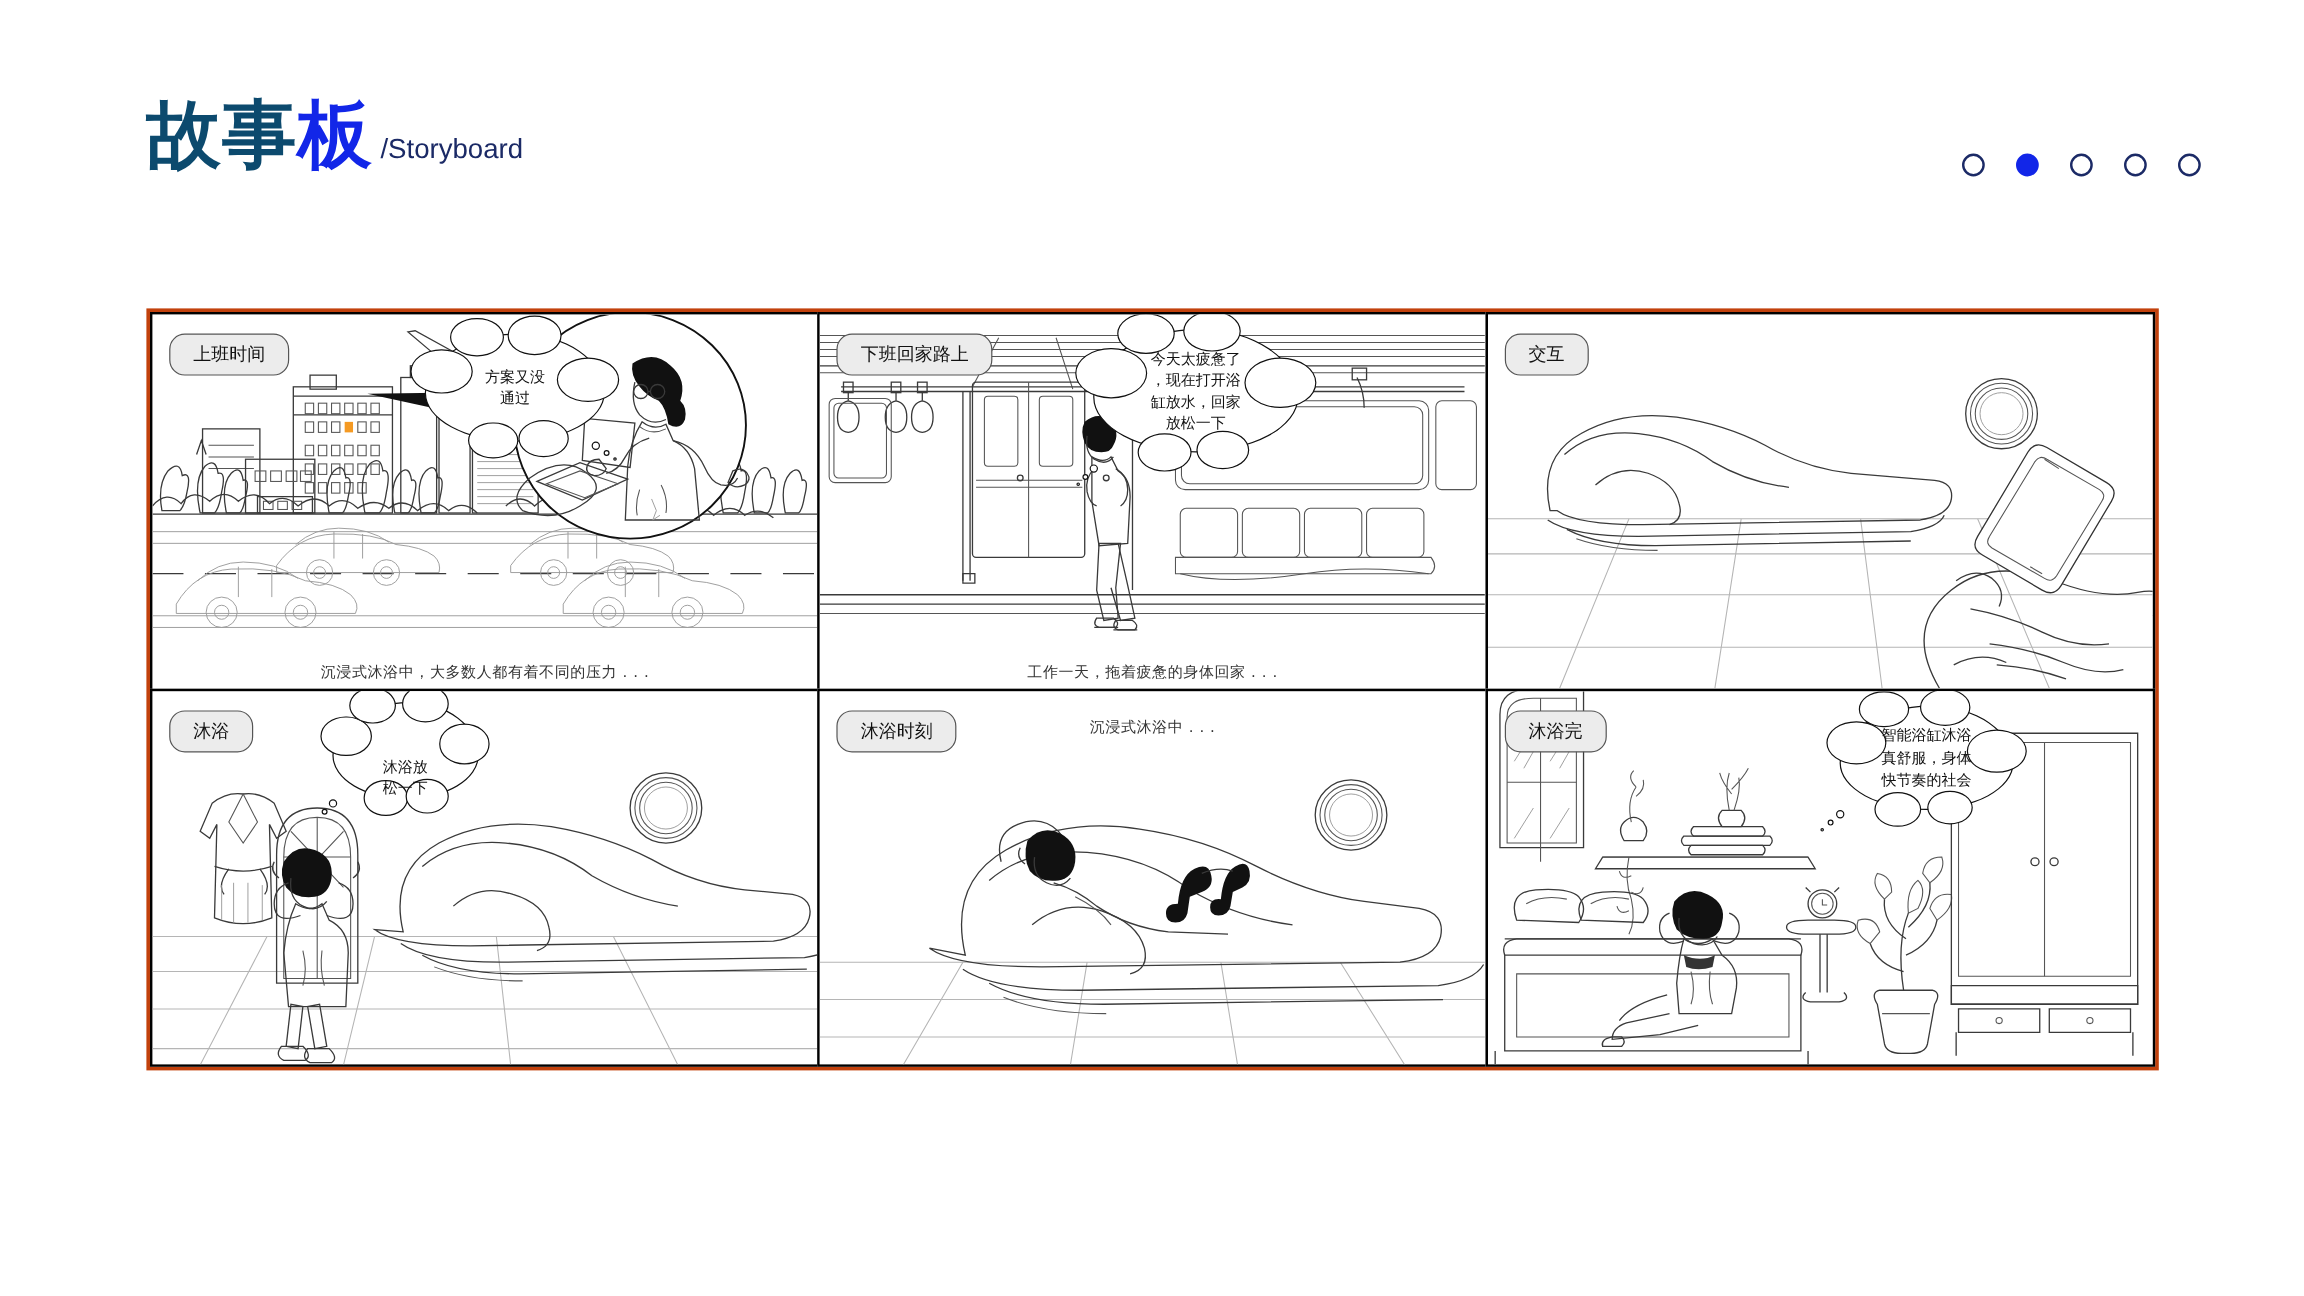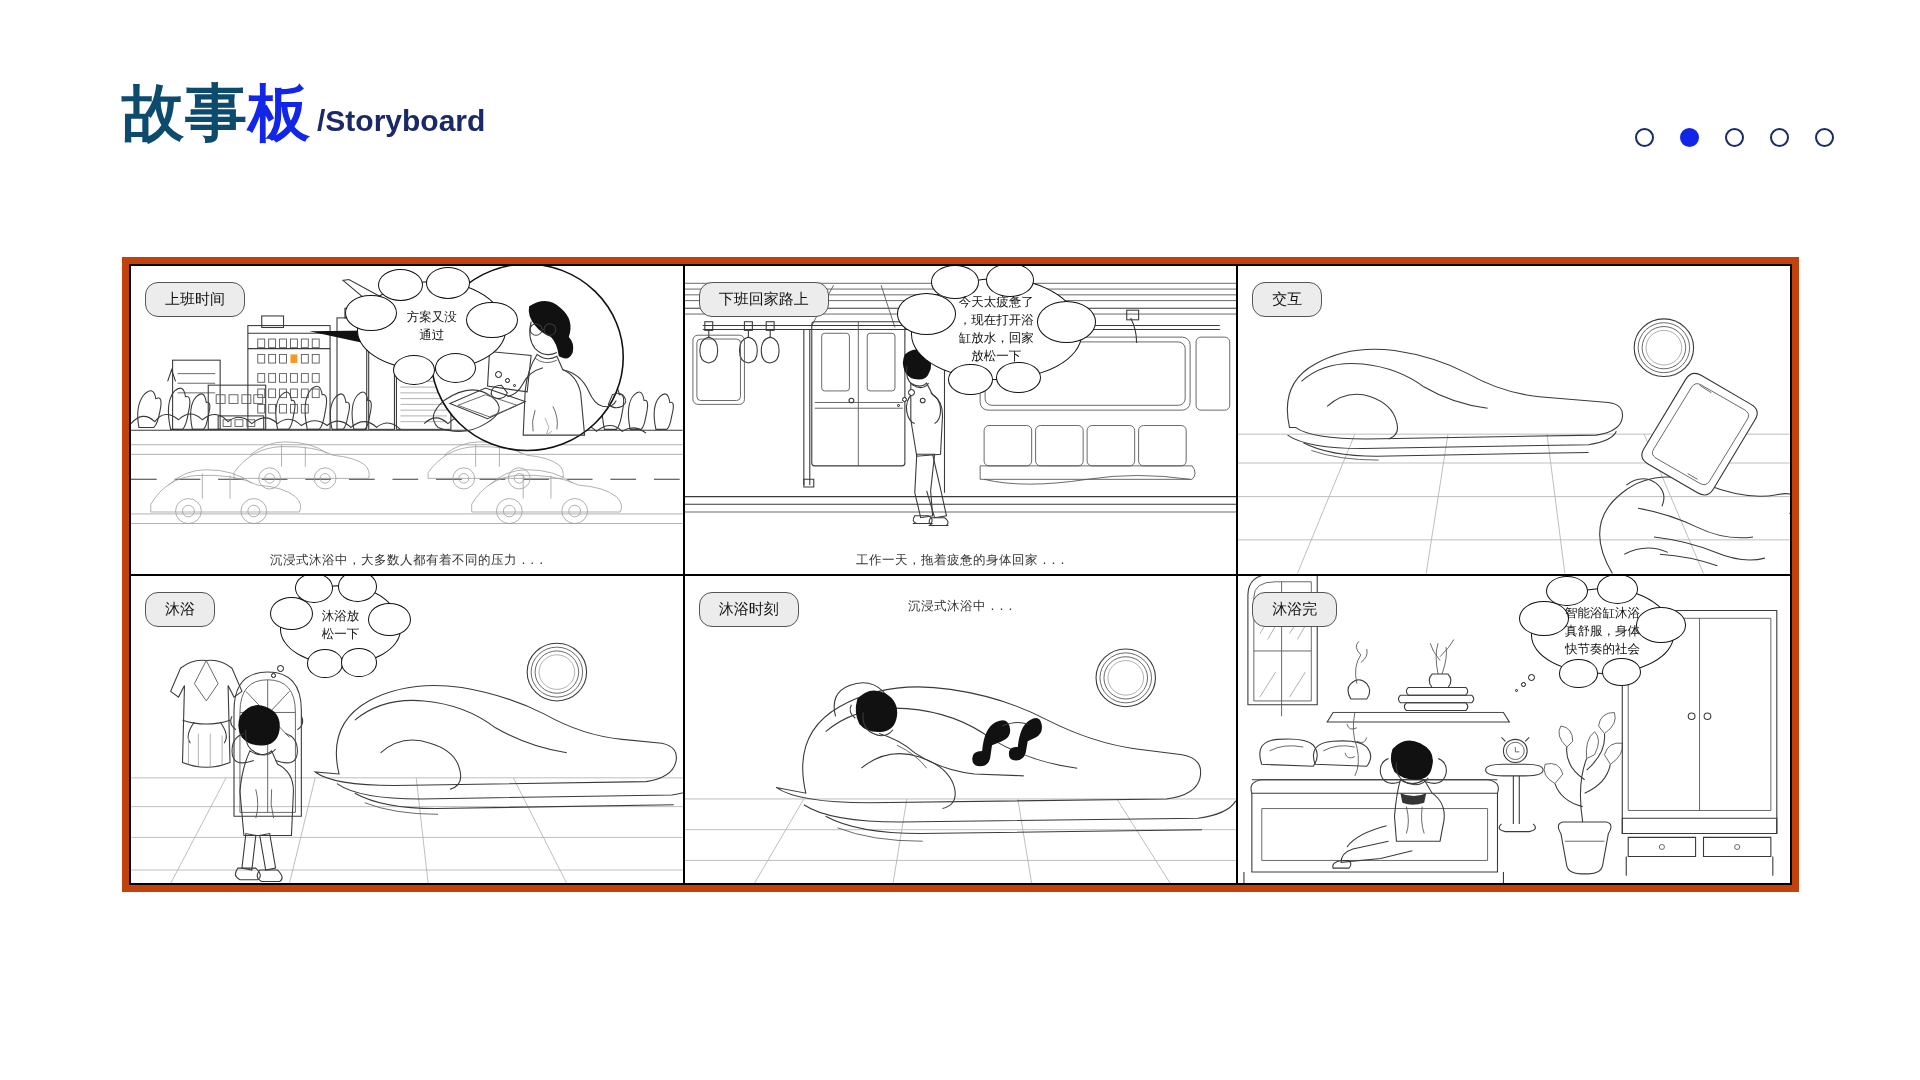--- a/index.html
+++ b/index.html
@@ -9,31 +9,31 @@
     font-family: "Liberation Sans", sans-serif;
     overflow: hidden;
   }
   #page { position: relative; width: 1920px; height: 1080px; background: #fff; }
 
   
   .header { position: absolute; left: 122px; top: 82px; display: flex; align-items: flex-end; }
   .title-main { font-size: 62px; font-weight: 700; letter-spacing: 1px; line-height: 1; }
   .t-dark { color: #0c4a6e; }
   .t-blue { color: #1226e8; }
-  .title-sub { color: #1b2a66; font-size: 30px; font-weight: 700; margin-left: 6px; padding-bottom: 6px; }
+  .title-sub { color: #1b2a66; font-size: 23px; font-weight: 400; margin-left: 6px; padding-bottom: 6px; }
 
   .dots { position: absolute; right: 86px; top: 128px; display: flex; gap: 26px; align-items: center; }
   .dot { width: 19px; height: 19px; border-radius: 50%; border: 2.5px solid #1b2a66; background: #fff; }
   .dot.active { background: #1226e8; border-color: #1226e8; }
 
   
   .board {
     position: absolute; left: 122px; top: 257px;
     width: 1677px; height: 635px;
-    border: 8px solid #c2410c;
+    border: 4px solid #c2410c;
     display: grid;
     grid-template-columns: 1fr 1fr 1fr;
     grid-template-rows: 1fr 1fr;
     background: #fff;
   }
   .panel { position: relative; overflow: hidden; background: #fff; border: 2px solid #000; margin: -1px; }
 
   .badge {
     position: absolute; left: 14px; top: 16px; z-index: 30;
     background: #ececec; border: 1.4px solid #555; border-radius: 13px;
@@ -471,21 +471,21 @@
         </g>
 
         <g>
           <circle class="ln" cx="430" cy="100" r="30"></circle>
           <circle class="ln2" cx="430" cy="100" r="26"></circle>
           <circle class="ln2" cx="430" cy="100" r="22"></circle>
           <circle class="lnlight" cx="430" cy="100" r="18"></circle>
         </g>
       </svg>
       <div class="badge">沐浴</div>
-      <div class="bubble" style="left:27%;top:3%;width:22%;height:26%;">
+      <div class="bubble" style="left:27%;top:3%;width:22%;height:26%;align-items:flex-end;">
         <div class="cloud"></div>
         <div class="lump" style="width:32%;height:38%;left:12%;top:-15%;"></div>
         <div class="lump" style="width:32%;height:38%;left:48%;top:-17%;"></div>
         <div class="lump" style="width:30%;height:36%;left:22%;bottom:-17%;"></div>
         <div class="lump" style="width:30%;height:36%;left:50%;bottom:-15%;"></div>
         <div class="txt">沐浴放
 松一下</div>
       </div>
       <div class="tail" style="left:25%;top:29%;">
         <i style="width:7px;height:7px;left:8px;top:0;"></i>

